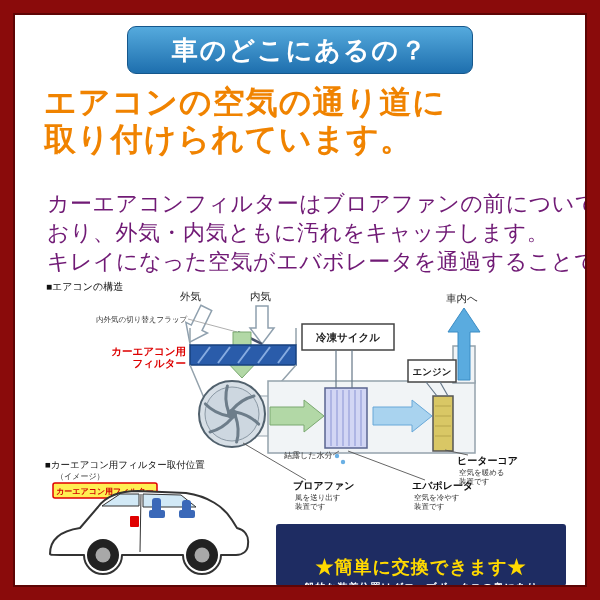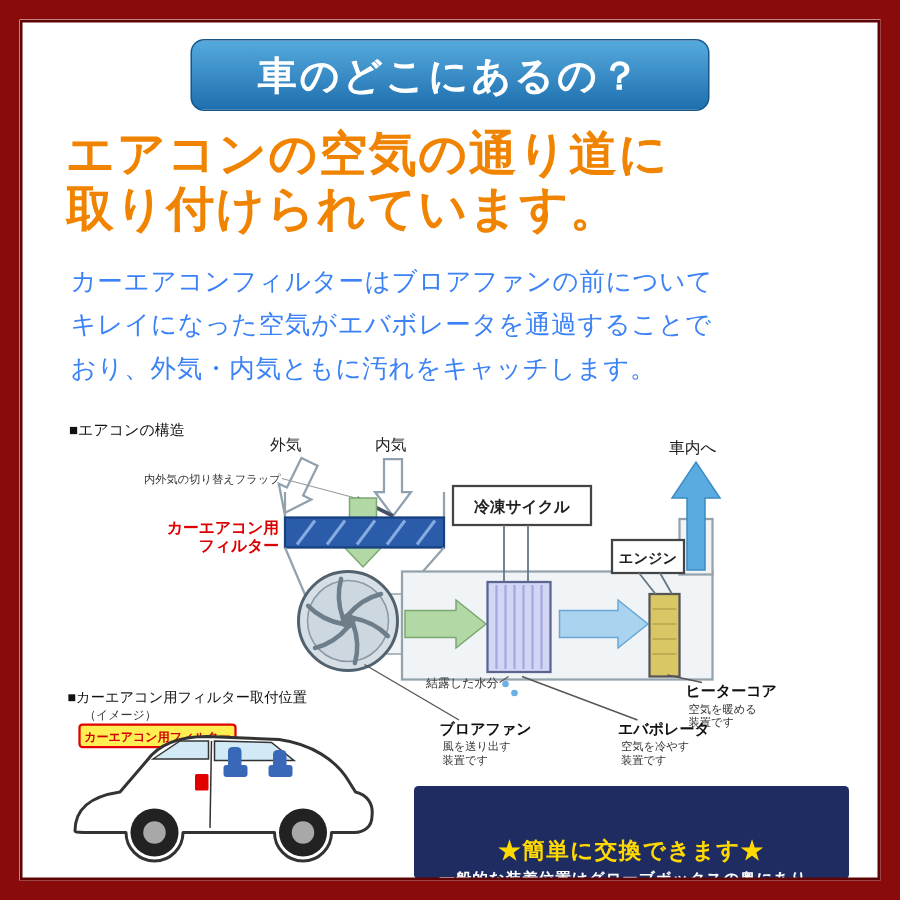--- a/index.html
+++ b/index.html
@@ -7,27 +7,27 @@
         font-family:"Liberation Sans",sans-serif;}
   .frame{position:absolute;inset:0;border:13px solid #8a0b0b;
          box-shadow:inset 0 0 0 2px #5e0505;pointer-events:none;z-index:60;}
   .header-banner{position:absolute;top:26px;left:50%;transform:translateX(-50%);
          width:344px;height:46px;border-radius:9px;
          background:linear-gradient(180deg,#55aadd 0%,#1e6fae 100%);
          border:1px solid #15578c;display:flex;align-items:center;justify-content:center;z-index:2;}
   .header-banner span{color:#fff;font-size:26px;font-weight:bold;letter-spacing:2px;}
   .headline{position:absolute;top:84px;left:44px;color:#f08300;font-size:32px;font-weight:bold;
          line-height:1.17;letter-spacing:1px;white-space:nowrap;}
-  .body-text{position:absolute;top:173px;left:47px;font-size:17px;line-height:29px;color:#3b82f6;
+  .body-text{position:absolute;top:189px;left:47px;font-size:22px;line-height:29px;color:#701a75;
          letter-spacing:0.5px;white-space:nowrap;}
   .diagram-svg{position:absolute;left:40px;top:276px;z-index:1;}
   .note-box{position:absolute;left:276px;top:524px;width:290px;height:62px;background:#1e2c62;
          border-radius:3px;z-index:5;display:flex;flex-direction:column;justify-content:center;
          gap:2px;text-align:center;}
-  .note-title{color:#ffd900;font-size:15px;font-weight:bold;letter-spacing:1px;margin-top:40px;}
+  .note-title{color:#ffd900;font-size:18px;font-weight:bold;letter-spacing:1px;margin-top:40px;}
   .note-line{color:#ffffff;font-size:10.5px;letter-spacing:0.5px;font-weight:bold;}
 
   svg text{font-family:"Liberation Sans",sans-serif;fill:#222;}
   .st{font-size:10px;fill:#111;}
   .ts{font-size:10.5px;}
   .lb{font-size:10px;font-weight:bold;fill:#111;}
   .tt{font-size:7.5px;fill:#333;}
   .tt8{font-size:8px;fill:#333;}
   .tred{font-size:10.5px;font-weight:bold;fill:#dd0000;}
   .tbox{font-size:10.5px;font-weight:bold;fill:#222;}
@@ -45,22 +45,22 @@
     <span>車のどこにあるの？</span>
   </div>
 
   <div class="headline">
     <div>エアコンの空気の通り道に</div>
     <div>取り付けられています。</div>
   </div>
 
   <div class="body-text">
     <div>カーエアコンフィルターはブロアファンの前について</div>
+    <div>おり、外気・内気ともに汚れをキャッチします。</div>
     <div>キレイになった空気がエバボレータを通過することで</div>
-    <div>おり、外気・内気ともに汚れをキャッチします。</div>
   </div>
 
   <svg class="diagram-svg" width="520" height="316" viewBox="0 0 520 316">
 
     <text x="6" y="14" class="st">■エアコンの構造</text>
 
     <text x="140" y="24" class="ts">外気</text>
     <text x="210" y="24" class="ts">内気</text>
 
     <polygon points="152,30 164,30 164,52 170,52 158,68 146,52 152,52" transform="rotate(26 158 49)" fill="#ffffff" stroke="#8fa0ae" stroke-width="1.5"></polygon>

